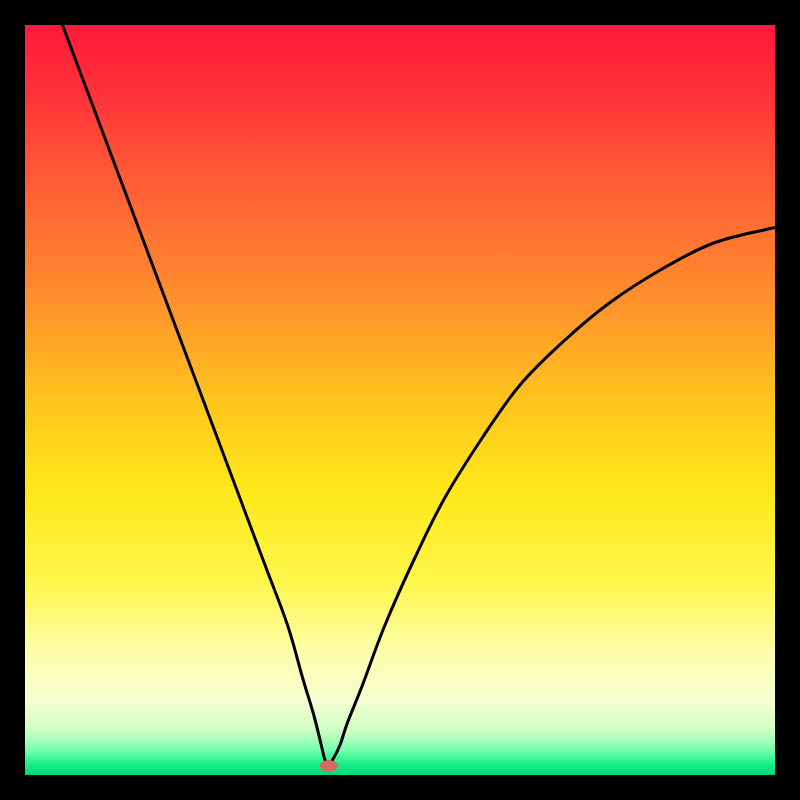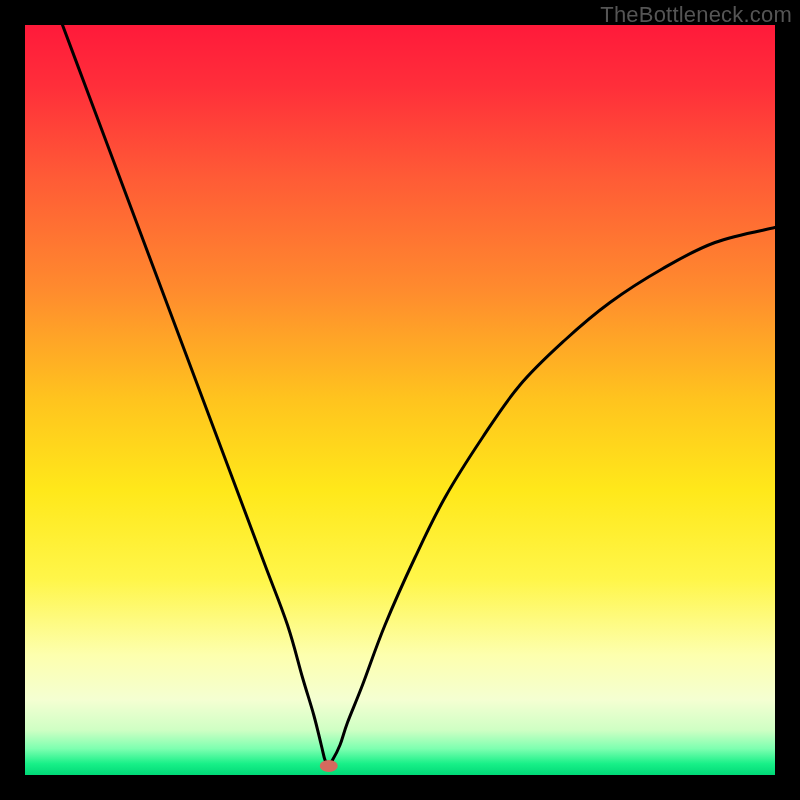--- a/index.html
+++ b/index.html
@@ -57,15 +57,14 @@
             <stop offset="98.5%" stop-color="#18f088"></stop>
             <stop offset="100%" stop-color="#00d877"></stop>
           </linearGradient>
       </defs>
       <rect id="bg-rect" x="0" y="0" width="750" height="750" fill="url(#bg-grad)"></rect>
       <path id="curve-path" fill="none" stroke="#000" stroke-width="3" stroke-linecap="round" stroke-linejoin="round" d="M 37.5 0 C 41.55 10.799999999999999, 51.9 38.400000000000006, 60 60 C 68.1 81.6, 74.4 98.4, 82.5 120 C 90.6 141.6, 96.9 158.4, 105.00000000000001 180 C 113.10000000000002 201.6, 119.40000000000002 218.39999999999995, 127.50000000000001 239.99999999999994 C 135.60000000000002 261.59999999999997, 141.9 278.4, 150 300 C 158.1 321.6, 164.4 338.4, 172.5 360 C 180.6 381.6, 186.9 398.4, 195 420 C 203.1 441.6, 209.39999999999998 458.4, 217.49999999999997 480 C 225.59999999999997 501.6, 231.9 518.4, 240 540 C 248.1 561.6, 255.75 579.75, 262.5 600 C 269.25 620.25, 272.775 636.3, 277.5 652.5 C 282.225 668.7, 285.375 677.85, 288.75 690 C 292.125 702.15, 294.225 711.9, 296.25 720 C 298.275 728.1, 298.65 731.625, 300 735 C 301.35 738.375, 302.4 738.75, 303.75 738.75 C 305.1 738.75, 305.475 738.375, 307.5 735 C 309.525 731.625, 312.3 726.75, 315 720 C 317.7 713.25, 318.45 708.3, 322.5 697.5 C 326.55 686.7, 330.75 677.55, 337.5 660 C 344.25 642.45, 350.55 622.95, 360 600 C 369.45 577.05, 379.2 555.45, 390 532.5 C 400.8 509.55, 407.8500000000001 494.1, 420.00000000000006 472.5 C 432.15000000000003 450.9, 444 432.75, 457.5 412.5 C 471 392.25, 480.15 377.55, 495 360 C 509.85 342.45, 523.8 329.8500000000001, 540 315.00000000000006 C 556.2 300.15000000000003, 567.45 290.32500000000005, 585 277.5 C 602.55 264.67499999999995, 618.6 254.54999999999995, 637.5 243.74999999999994 C 656.4 232.94999999999993, 669.75 224.92499999999998, 690 217.5 C 710.25 210.07500000000002, 739.2 205.2, 750 202.5"></path>
       <ellipse id="marker-dot" rx="9" ry="6" cx="303.75" cy="741" fill="#d56a5e"></ellipse>
     </svg>
   </div>
 
-  <div class="watermark">TheBottleneck.com</div>
 
 </div>
 
 </body></html>

